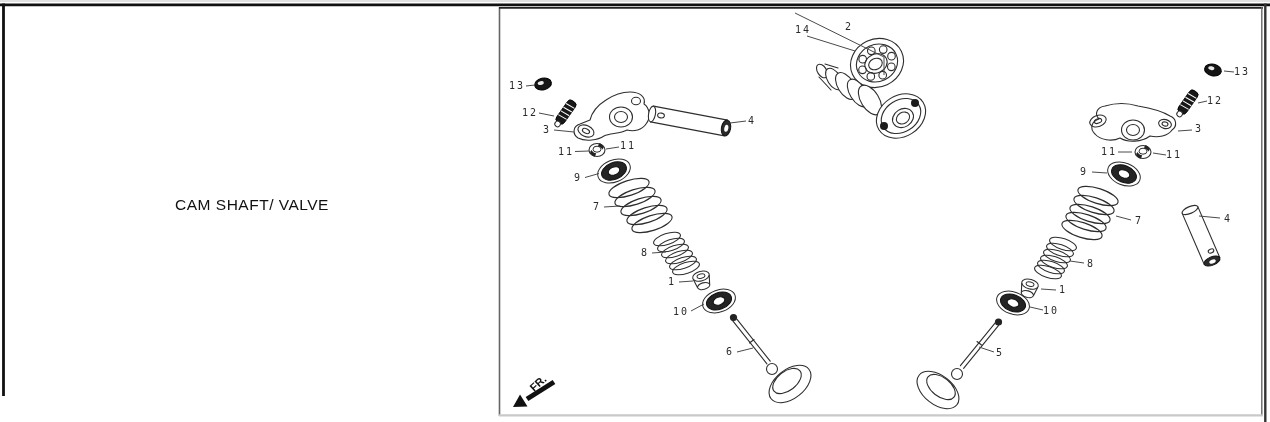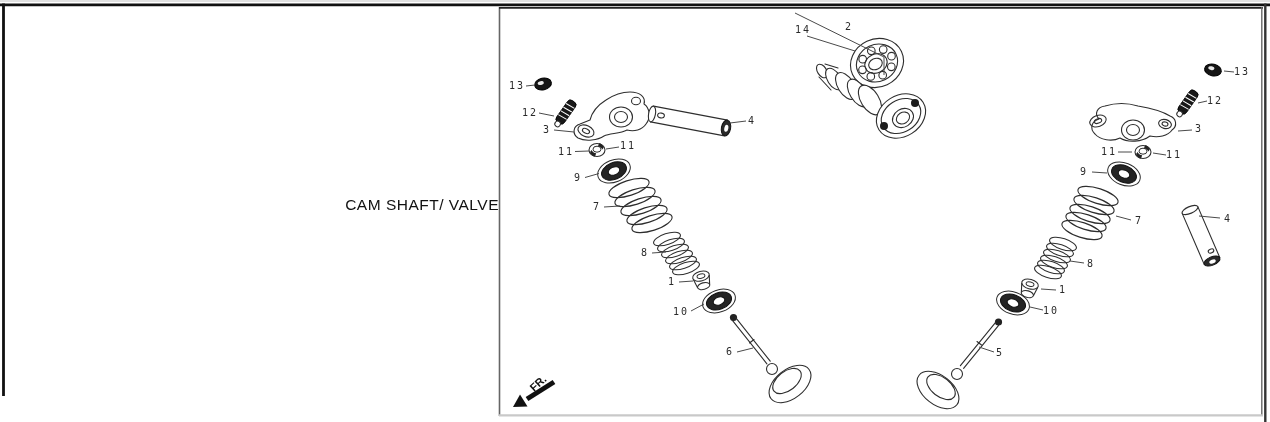--- a/index.html
+++ b/index.html
@@ -1,20 +1,20 @@
 <!DOCTYPE html>
 <html><head>
 <meta charset="utf-8">
 <style>
   html,body{margin:0;padding:0;background:#fff;}
   .page{position:relative;width:1270px;height:422px;background:#fff;overflow:hidden;
         font-family:"Liberation Sans",sans-serif;}
   .titleblock{position:absolute;left:5px;top:193px;width:494px;text-align:center;color:#111;}
   .code{font-size:19px;font-weight:bold;letter-spacing:1px;}
-  .name{font-size:15.5px;margin-top:3px;letter-spacing:.5px;text-align:right;}
+  .name{font-size:15.5px;margin-top:3px;letter-spacing:.5px;}
   svg{position:absolute;left:0;top:0;}
   .ln{stroke:#2e2e2e;stroke-width:1.1;fill:none;stroke-linecap:round;stroke-linejoin:round;}
   .lnw{stroke:#2e2e2e;stroke-width:1.1;fill:#fff;stroke-linejoin:round;}
   .lead{stroke:#4a4a4a;stroke-width:1;fill:none;}
   .lbl{font-family:"DejaVu Sans Mono",monospace;font-size:10px;letter-spacing:2px;
        fill:#2b2b2b;text-anchor:middle;}
   .fr{font-family:"Liberation Sans",sans-serif;font-size:11px;font-weight:bold;fill:#111;}
 </style>
 </head>
 <body>

